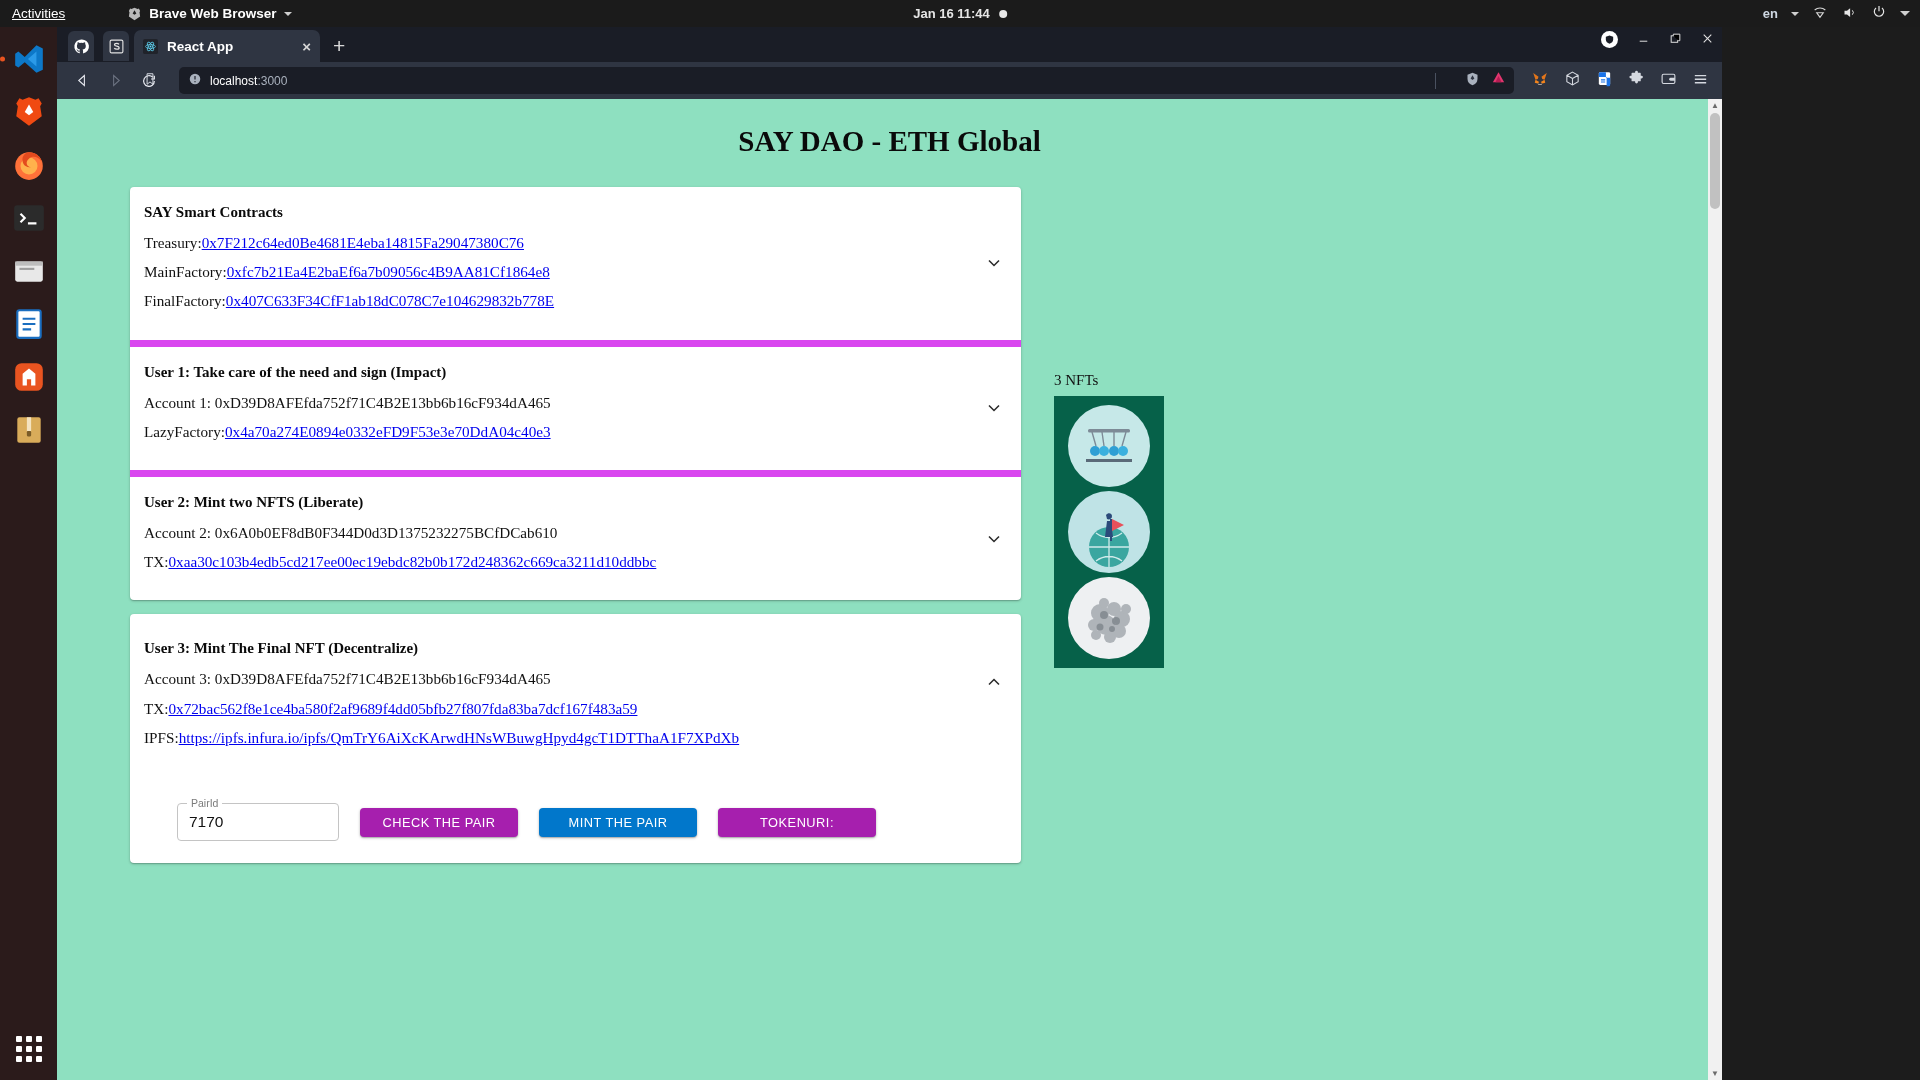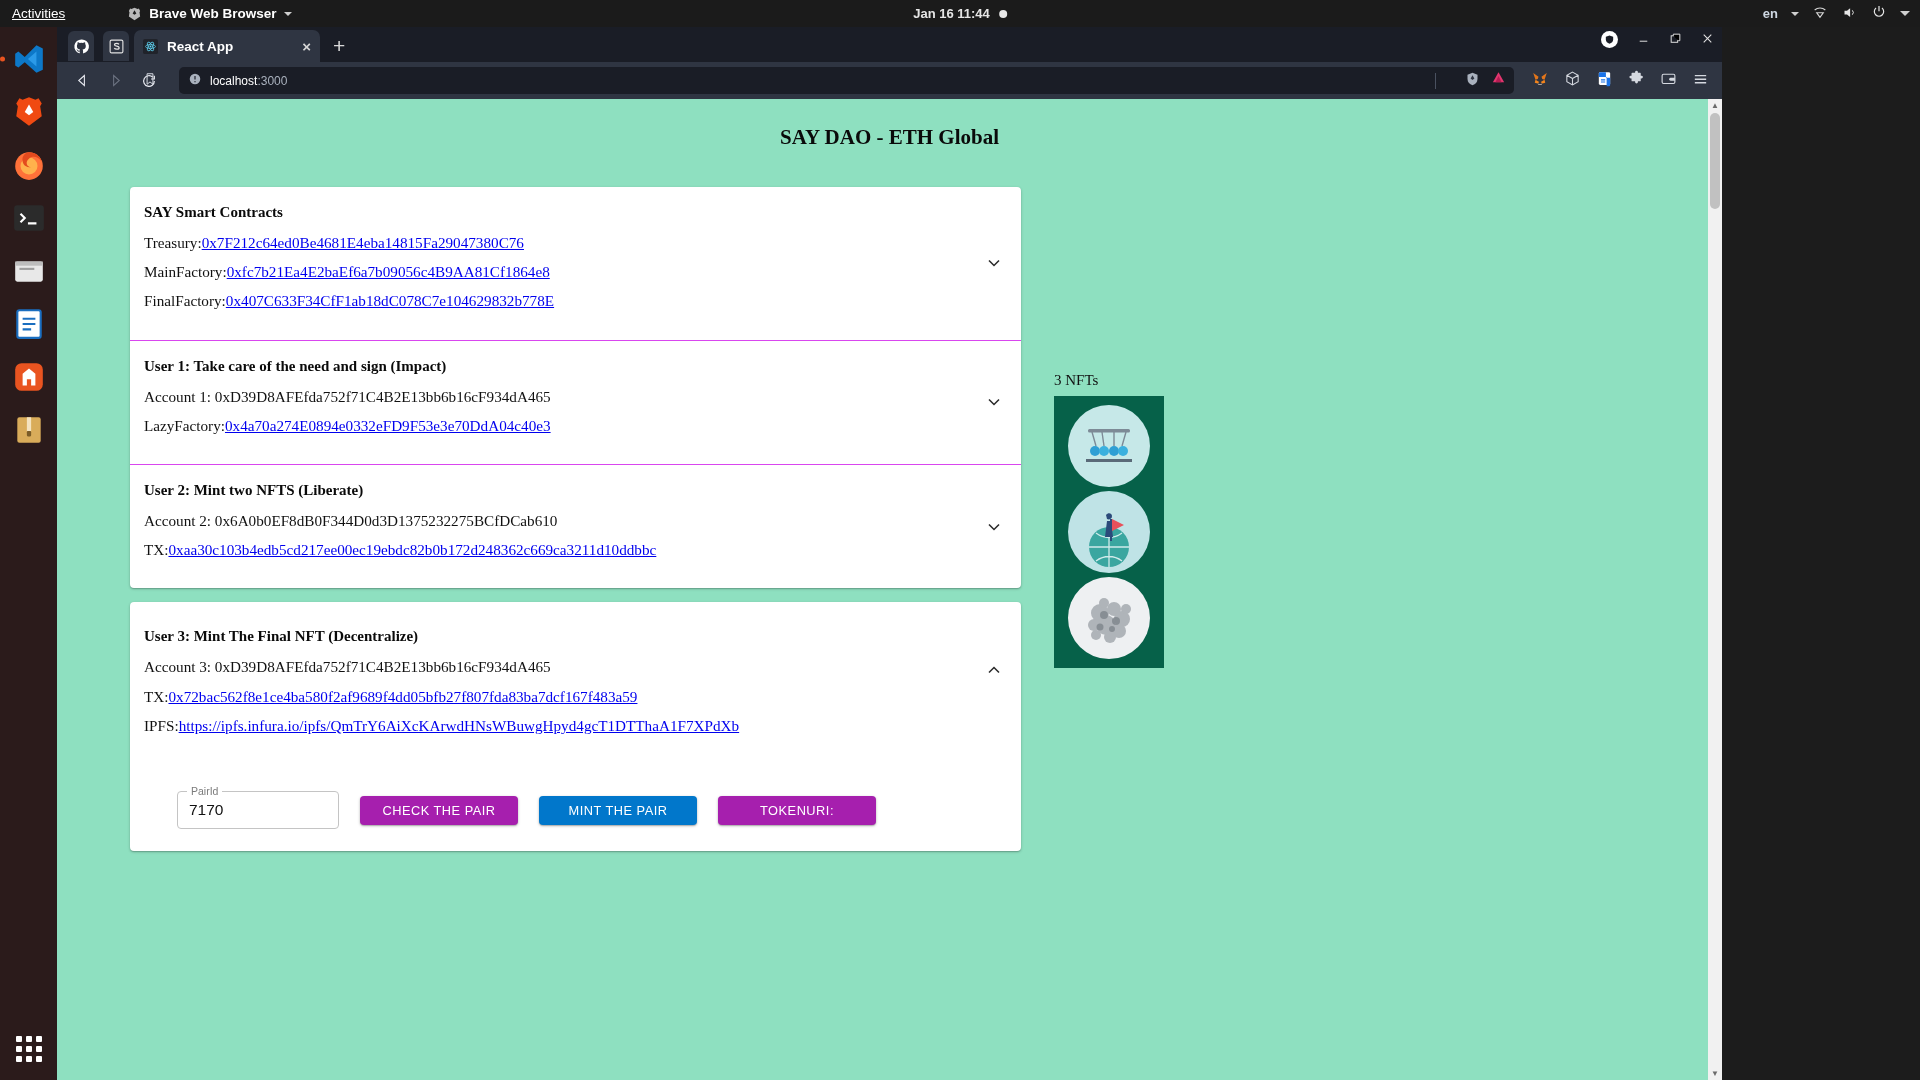--- a/index.html
+++ b/index.html
@@ -118,35 +118,35 @@
   .scrollbar-track {
     position:absolute; right:0; top:0; width:14px; height: 100%; background: #f1f1f1;
   }
   .scrollbar-thumb {
     position:absolute; right:2px; top: 2px; width:10px; height: 96px; background:#c1c1c1; border-radius:5px;
   }
   .scroll-arrow { position:absolute; right:3px; color:#6b6b6b; font-size:8px; }
 
   .page-title {
     text-align: center; font-family: "Liberation Serif", serif;
-    font-size: 21px; font-weight: 700; color: #0a0a0a;
+    font-size: 29px; font-weight: 700; color: #0a0a0a;
     padding-top: 26px;
   }
 
   .cards-col {
     position: absolute; left: 73px; top: 88px; width: 891px;
   }
   .card {
     background: #ffffff; border-radius: 4px;
     box-shadow: 0 1px 3px rgba(0,0,0,0.22), 0 1px 1px rgba(0,0,0,0.14);
     position: relative;
   }
   .card.group { }
   .accordion {
-    position: relative; padding: 17px 22px 17px 14px; border-bottom: 1px solid #d946ef;
+    position: relative; padding: 17px 22px 17px 14px; border-bottom: 7px solid #d946ef;
   }
   .accordion:last-child { border-bottom: none; }
   .acc-heading {
     font-family: "Liberation Serif", serif;
     font-size: 15px; font-weight: 700; color: #0a0a0a; margin-bottom: 14px;
   }
   .acc-line {
     font-family: "Liberation Serif", serif;
     font-size: 15.2px; color: #111; line-height: 1.0; margin-bottom: 14px;
   }

